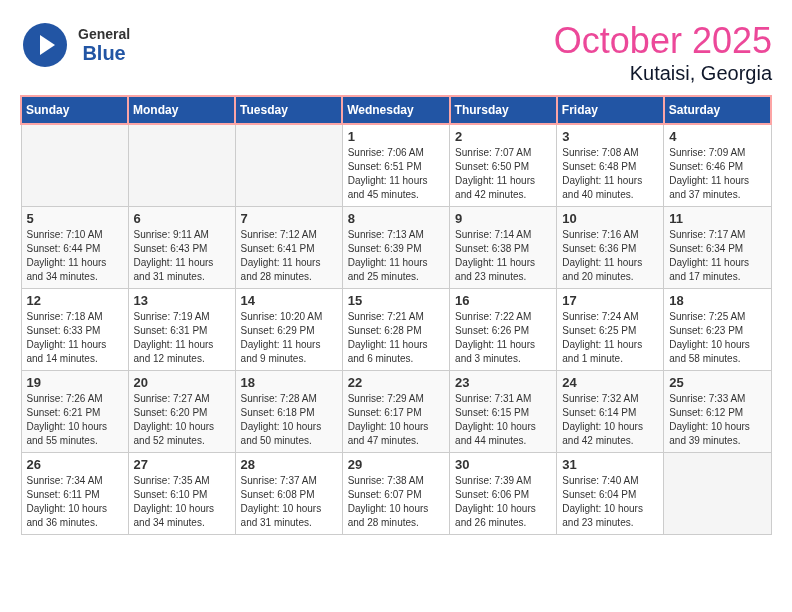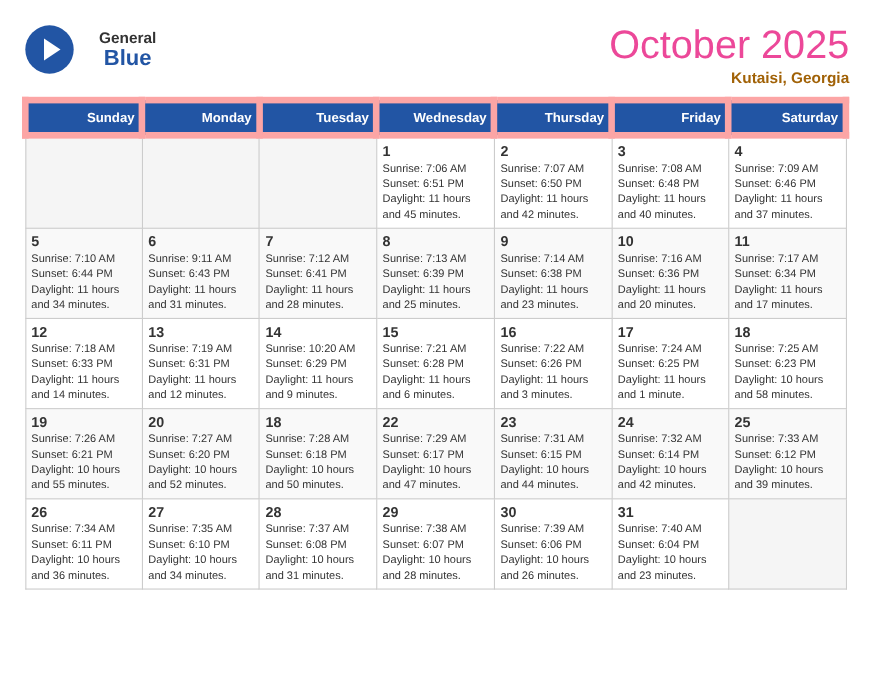--- a/index.html
+++ b/index.html
@@ -24,36 +24,35 @@
     }
     .title-block {
       text-align: right;
     }
     .month-title {
       font-size: 36px;
       color: #ec4899;
       font-weight: normal;
     }
     .location-title {
-      font-size: 14px;
-      color: #a16207;
-      font-weight: bold;
+      font-size: 20px;
+      color: #0f172a;
     }
     table {
       width: 100%;
       border-collapse: collapse;
       font-size: 11px;
     }
     thead tr th {
       background: #2255a4;
       color: #fff;
       padding: 6px 4px;
-      text-align: right;
+      text-align: left;
       font-size: 12px;
-      border: 6px solid #fca5a5;
+      border: 2px solid #fca5a5;
     }
     tbody tr td {
       border: 1px solid #ccc;
       vertical-align: top;
       padding: 4px 5px;
       width: 108px;
       min-height: 80px;
       height: 80px;
     }
     .day-number {
@@ -76,21 +75,21 @@
     }
     tbody tr:nth-child(even) {
       background: #f9f9f9;
     }
   </style>
 </head>
 <body>
 
 <div class="header">
   <div class="logo">
-    <div style="display:flex; align-items:center; gap:20px;">
+    <div style="display:flex; align-items:center; gap:8px;">
       <div style="position:relative; width:50px; height:50px;">
         <svg width="50" height="50" viewBox="0 0 50 50">
           <circle cx="25" cy="25" r="22" fill="#2255a4"></circle>
           <polygon points="20,15 35,25 20,35" fill="white"></polygon>
         </svg>
       </div>
       <div>
         <div style="font-size:14px; color:#333; font-weight:bold;">General</div>
         <div style="font-size:20px; color:#2255a4; font-weight:bold;text-align:center;">Blue</div>
       </div>

